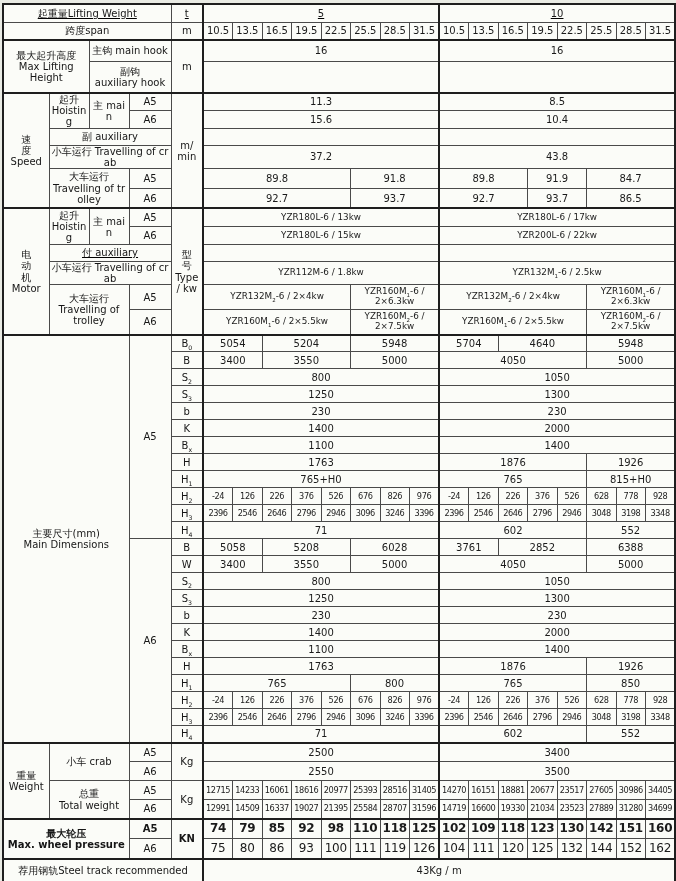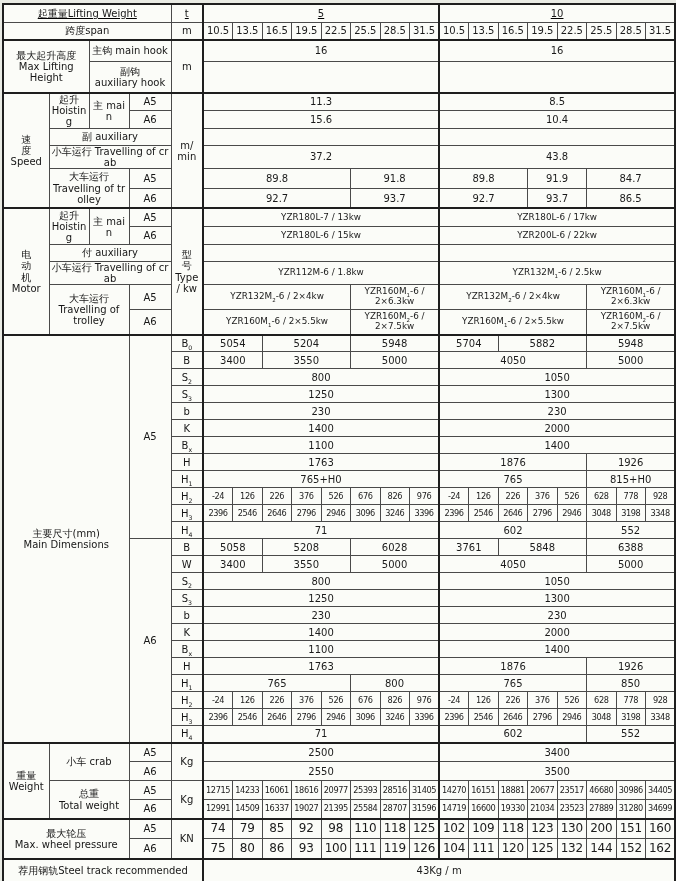--- a/index.html
+++ b/index.html
@@ -143,29 +143,29 @@
           <td colspan="3" class="val vsec">92.7</td>
           <td colspan="2" class="val">93.7</td>
           <td colspan="3" class="val">86.5</td>
         </tr>
         <tr class="thick mot" style="height: 18px;">
           <td rowspan="6" class="lab">电<br>动<br>机<br>Motor</td>
           <td rowspan="2" class="lab">起升<br>Hoisting</td>
           <td rowspan="2" class="lab">主 main</td>
           <td class="lab">A5</td>
           <td rowspan="6" class="lab">型<br>号<br>Type<br>/ kw</td>
-          <td colspan="8" class="val vsec">YZR180L-7 / 13kw</td>
+          <td colspan="8" class="val vsec">YZR180L-6 / 13kw</td>
           <td colspan="8" class="val vsec">YZR180L-6 / 17kw</td>
         </tr>
         <tr class="mot" style="height: 18px;">
           <td class="lab">A6</td>
           <td colspan="8" class="val vsec">YZR180L-6 / 15kw</td>
           <td colspan="8" class="val vsec">YZR200L-6 / 22kw</td>
         </tr>
-        <tr class="mot" style="height: 17px;">
+        <tr class="mot" style="height: 17px; text-decoration: underline;">
           <td colspan="3" class="lab">付 auxiliary</td>
           <td colspan="8" class="val vsec"></td>
           <td colspan="8" class="val vsec"></td>
         </tr>
         <tr class="mot" style="height: 18px;">
           <td colspan="3" class="lab">小车运行 Travelling of crab</td>
           <td colspan="8" class="val vsec">YZR112M-6 / 1.8kw</td>
           <td colspan="8" class="val vsec">YZR132M<sub>1</sub>-6 / 2.5kw</td>
         </tr>
         <tr class="mot" style="height: 25px;">
@@ -184,21 +184,21 @@
           <td colspan="3" class="val">YZR160M<sub>2</sub>-6 /<br>2×7.5kw</td>
         </tr>
         <tr class="thick" style="height: 17px;">
           <td colspan="3" rowspan="24" class="lab">主要尺寸(mm)<br>Main Dimensions</td>
           <td rowspan="12" class="lab">A5</td>
           <td class="lab">B<sub>0</sub></td>
           <td colspan="2" class="val vsec">5054</td>
           <td colspan="3" class="val">5204</td>
           <td colspan="3" class="val">5948</td>
           <td colspan="2" class="val vsec">5704</td>
-          <td colspan="3" class="val">5882</td>
+          <td colspan="3" class="val">4640</td>
           <td colspan="3" class="val">5948</td>
         </tr>
         <tr style="height: 17px;">
           <td class="lab">B</td>
           <td colspan="2" class="val vsec">3400</td>
           <td colspan="3" class="val">3550</td>
           <td colspan="3" class="val">5000</td>
           <td colspan="5" class="val vsec">4050</td>
           <td colspan="3" class="val">5000</td>
         </tr>
@@ -283,21 +283,21 @@
           <td colspan="5" class="val vsec">602</td>
           <td colspan="3" class="val">552</td>
         </tr>
         <tr style="height: 17px;">
           <td rowspan="12" class="lab">A6</td>
           <td class="lab">B</td>
           <td colspan="2" class="val vsec">5058</td>
           <td colspan="3" class="val">5208</td>
           <td colspan="3" class="val">6028</td>
           <td colspan="2" class="val vsec">3761</td>
-          <td colspan="3" class="val">5848</td>
+          <td colspan="3" class="val">2852</td>
           <td colspan="3" class="val">6388</td>
         </tr>
         <tr style="height: 17px;">
           <td class="lab">W</td>
           <td colspan="2" class="val vsec">3400</td>
           <td colspan="3" class="val">3550</td>
           <td colspan="3" class="val">5000</td>
           <td colspan="5" class="val vsec">4050</td>
           <td colspan="3" class="val">5000</td>
         </tr>
@@ -406,21 +406,21 @@
           <td class="val">18616</td>
           <td class="val">20977</td>
           <td class="val">25393</td>
           <td class="val">28516</td>
           <td class="val">31405</td>
           <td class="val vsec">14270</td>
           <td class="val">16151</td>
           <td class="val">18881</td>
           <td class="val">20677</td>
           <td class="val">23517</td>
-          <td class="val">46680</td>
+          <td class="val">27605</td>
           <td class="val">30986</td>
           <td class="val">34405</td>
         </tr>
         <tr class="sm" style="height: 19px;">
           <td class="lab">A6</td>
           <td class="val vsec">12991</td>
           <td class="val">14509</td>
           <td class="val">16337</td>
           <td class="val">19027</td>
           <td class="val">21395</td>
@@ -429,38 +429,38 @@
           <td class="val">31596</td>
           <td class="val vsec">14719</td>
           <td class="val">16600</td>
           <td class="val">19330</td>
           <td class="val">21034</td>
           <td class="val">23523</td>
           <td class="val">27889</td>
           <td class="val">31280</td>
           <td class="val">34699</td>
         </tr>
-        <tr class="thick md" style="height: 20px;">
+        <tr class="thick md" style="height: 20px; font-weight: bold;">
           <td colspan="3" rowspan="2" class="lab">最大轮压<br>Max.  wheel pressure</td>
           <td class="lab">A5</td>
           <td rowspan="2" class="lab">KN</td>
           <td class="val vsec">74</td>
           <td class="val">79</td>
           <td class="val">85</td>
           <td class="val">92</td>
           <td class="val">98</td>
           <td class="val">110</td>
           <td class="val">118</td>
           <td class="val">125</td>
           <td class="val vsec">102</td>
           <td class="val">109</td>
           <td class="val">118</td>
           <td class="val">123</td>
           <td class="val">130</td>
-          <td class="val">200</td>
+          <td class="val">142</td>
           <td class="val">151</td>
           <td class="val">160</td>
         </tr>
         <tr class="md" style="height: 20px;">
           <td class="lab">A6</td>
           <td class="val vsec">75</td>
           <td class="val">80</td>
           <td class="val">86</td>
           <td class="val">93</td>
           <td class="val">100</td>

